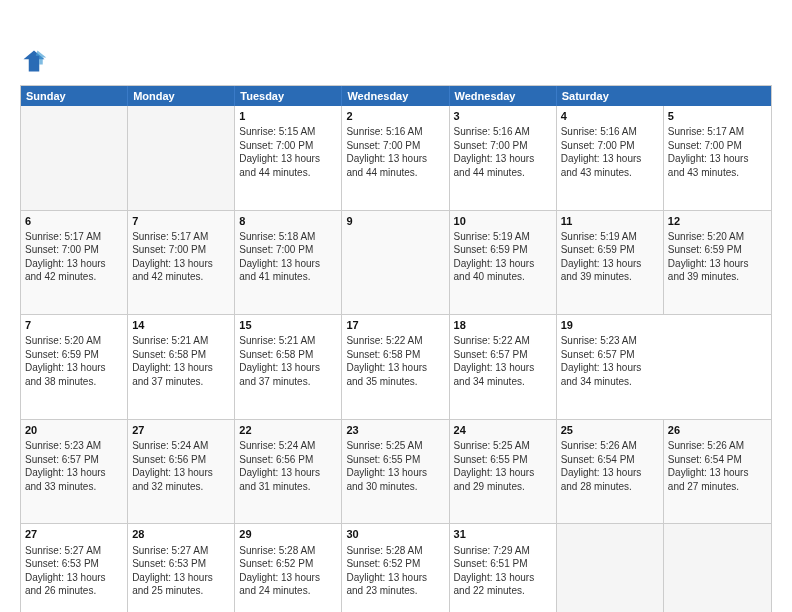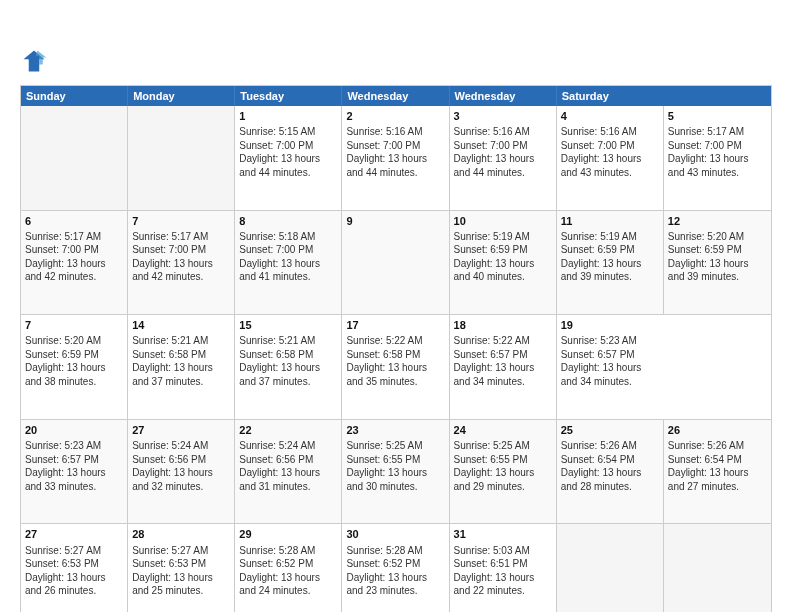--- a/index.html
+++ b/index.html
@@ -346,21 +346,21 @@
           </div>
           <div class="cal-cell">
             <span class="day-num">30</span>
             <div class="cell-info">Sunrise: 5:28 AM
 Sunset: 6:52 PM
 Daylight: 13 hours
 and 23 minutes.</div>
           </div>
           <div class="cal-cell">
             <span class="day-num">31</span>
-            <div class="cell-info">Sunrise: 5:03 AM
+            <div class="cell-info">Sunrise: 7:29 AM
 Sunset: 6:51 PM
 Daylight: 13 hours
 and 22 minutes.</div>
           </div>
           <div class="cal-cell empty"></div>
           <div class="cal-cell empty"></div>
         </div>
       </div>
   </div>
 </div>

